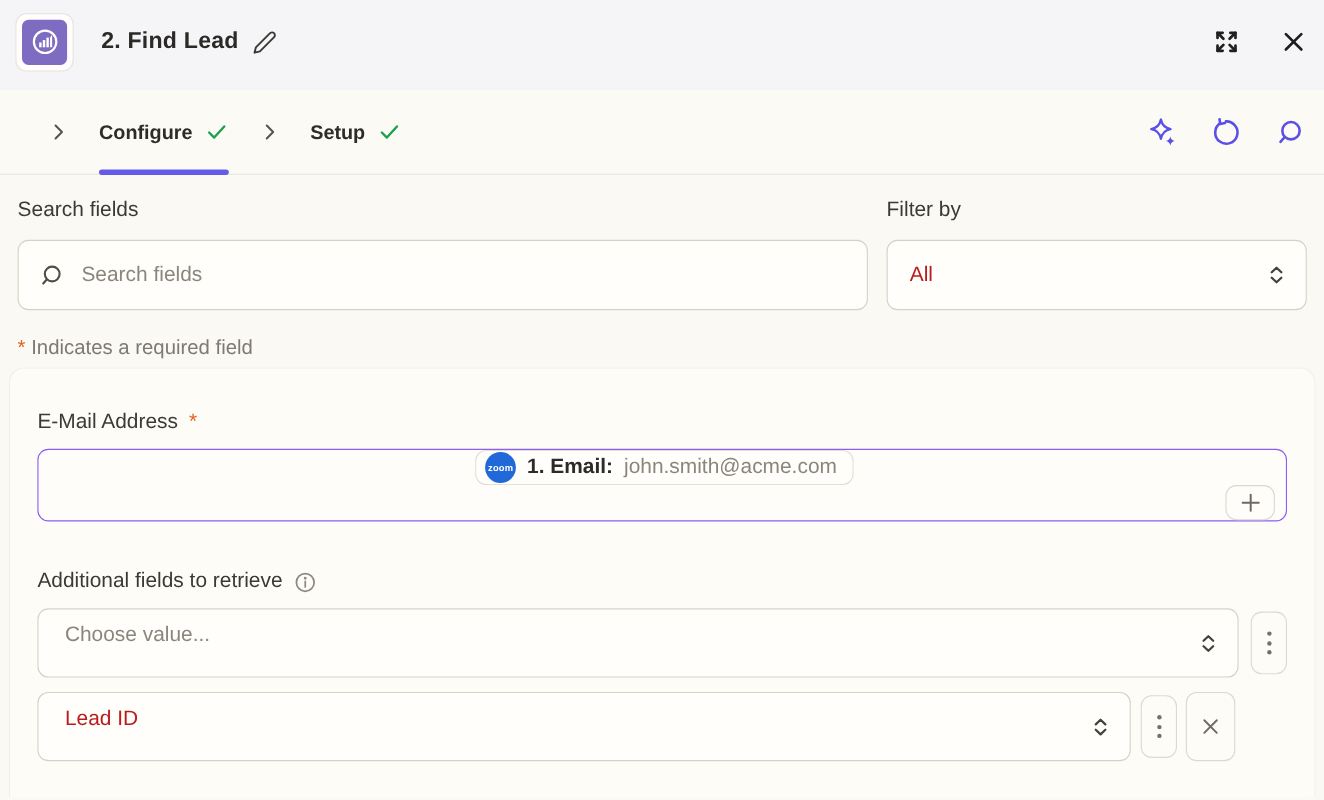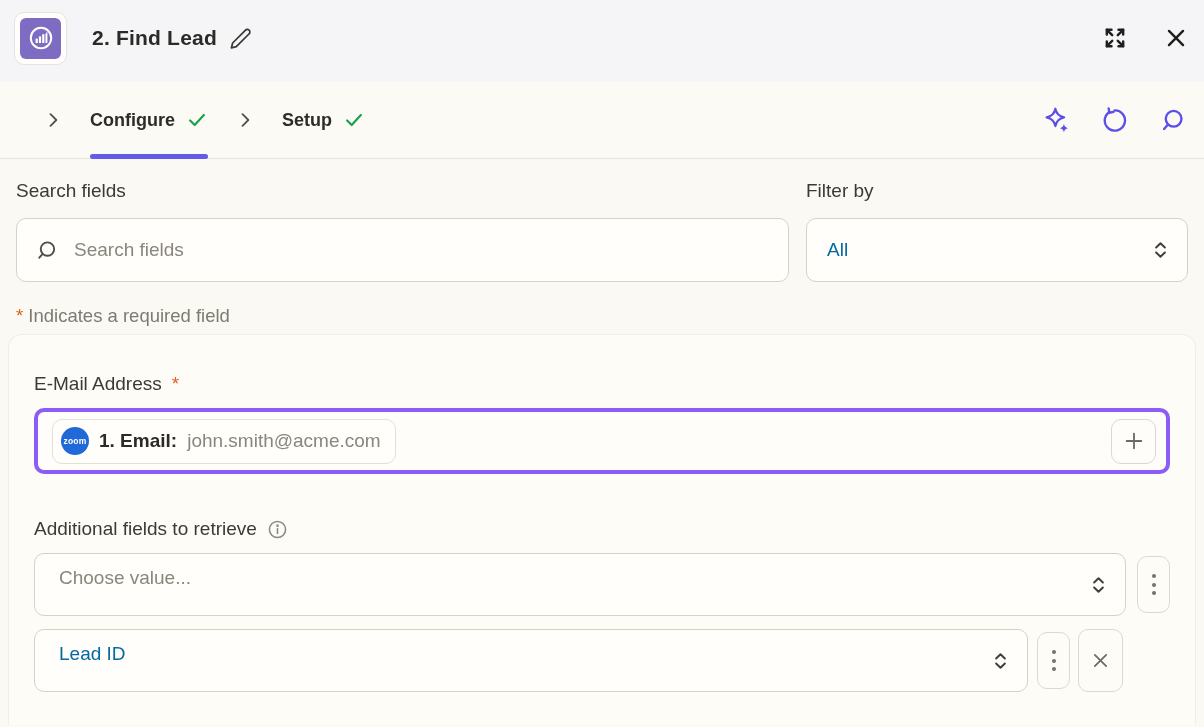--- a/index.html
+++ b/index.html
@@ -81,21 +81,21 @@
     background: #fffefa;
     border: 1px solid #d6d2c8;
     border-radius: 10px;
     display: flex; align-items: center;
     font-size: 19px;
     position: relative;
   }
   .search-input { padding: 0 18px; gap: 16px; }
   .placeholder { color: #8a867d; }
   .select-box { padding: 0 48px 0 20px; cursor: pointer; }
-  .select-value { color: #0369a1; }
+  .select-value { color: #b91c1c; }
   .select-chevron { position: absolute; right: 16px; top: 50%; transform: translateY(-50%); }
 
   .required-note { margin: 23px 16px 0; font-size: 18.5px; color: #7e7a71; }
   .req-star { color: #e2611d; }
 
   
   .fields-card {
     margin: 7px 8px 0;
     height: 391px;
     background: #fdfcf7;
@@ -105,25 +105,26 @@
     padding: 38px 25px 0;
   }
   .card-label {
     font-size: 19px; color: #3c3a35;
     display: flex; align-items: center; gap: 10px;
     margin-bottom: 13px;
   }
   .email-field {
     height: 66px;
     background: #fefdf9;
-    border: 4px solid #8b5cf6;
+    border: 1px solid #8b5cf6;
     border-radius: 10px;
     display: flex; align-items: center;
     padding: 0 10px 0 14px;
     margin-bottom: 44px;
+    flex-direction: column;
   }
   .token-pill {
     height: 45px;
     background: #fffefb;
     border: 1px solid #e3e0d8;
     border-radius: 10px;
     display: inline-flex; align-items: center;
     padding: 0 14px 0 8px; gap: 10px;
     font-size: 19px;
     cursor: pointer;

